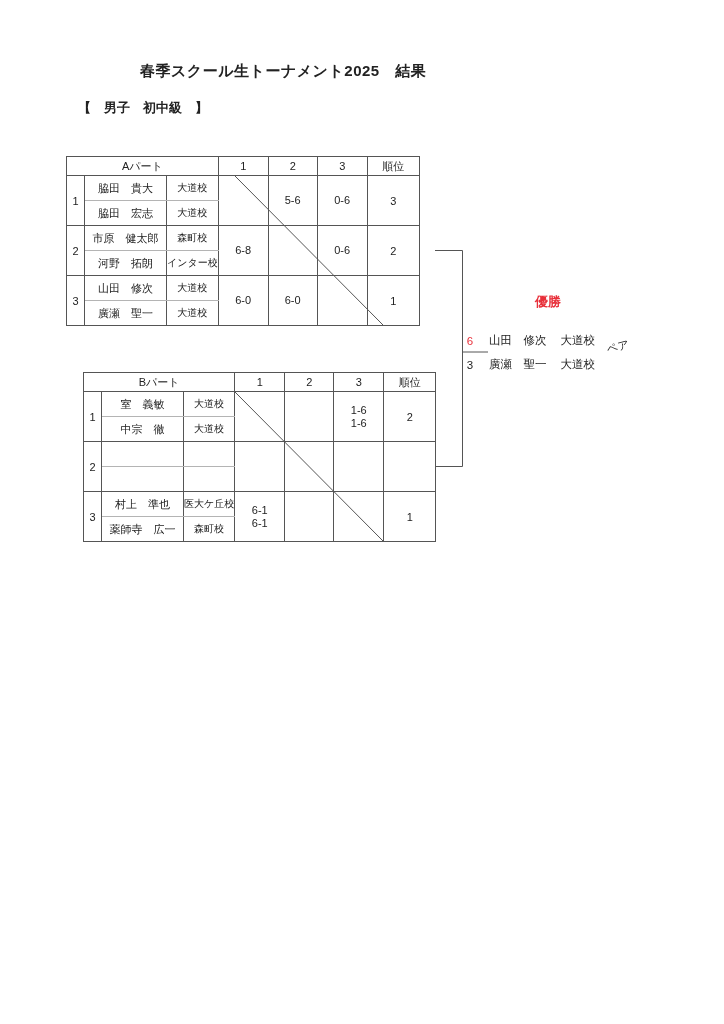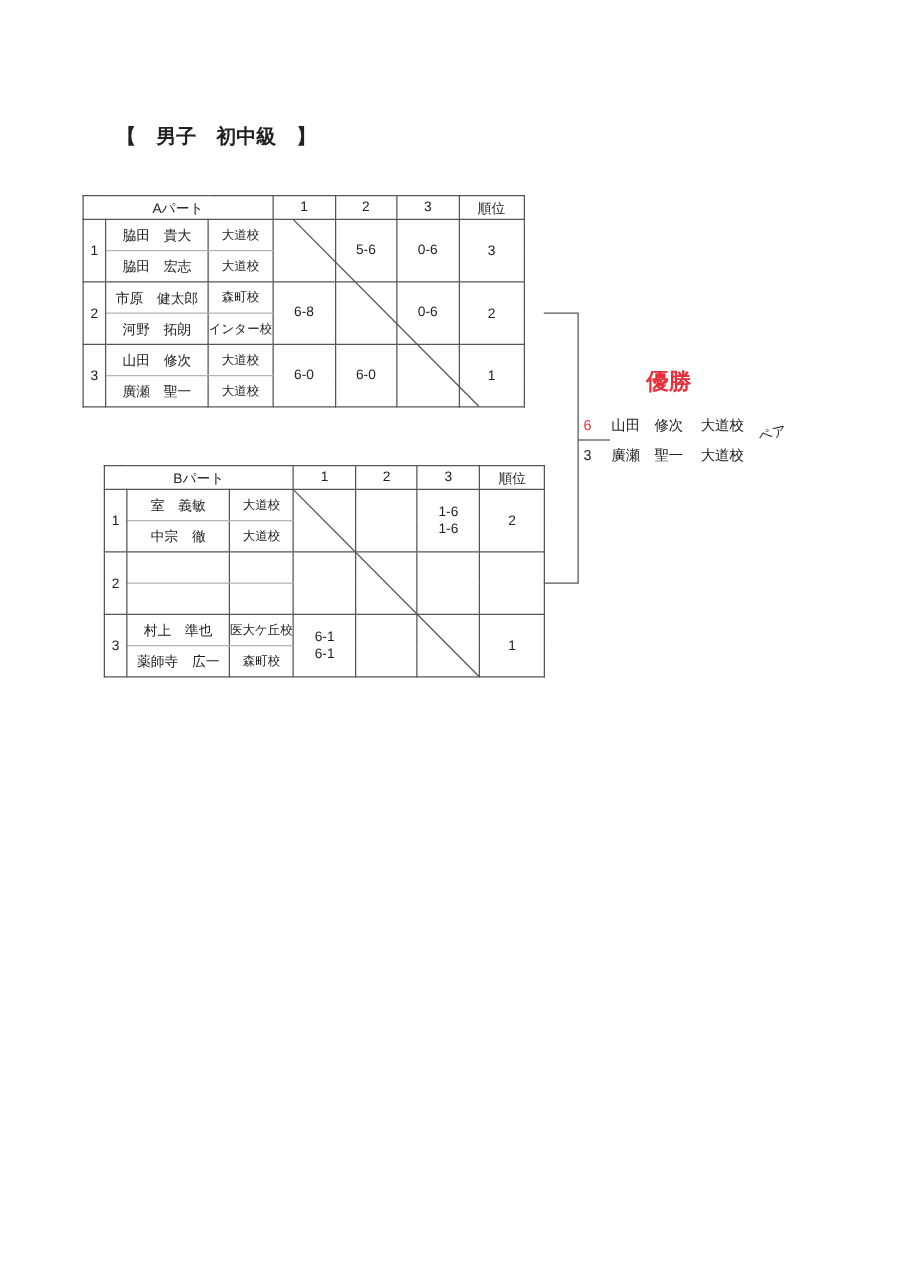--- a/index.html
+++ b/index.html
@@ -7,52 +7,53 @@
     --grid:#555555;
     --sep:#b4b4b4;
     --text:#222222;
     --bg:#ffffff;
   }
   html,body{margin:0;padding:0;background:var(--bg);}
   body{font-family:"Liberation Sans","DejaVu Sans",sans-serif;color:var(--text);}
   .page{position:relative;width:724px;height:1024px;background:var(--bg);overflow:hidden;}
 
   .doc-title{position:absolute;left:140px;top:62px;font-size:15px;font-weight:bold;letter-spacing:.5px;white-space:nowrap;}
-  .doc-category{position:absolute;left:93px;top:99px;font-size:16px;font-weight:bold;white-space:nowrap;}
+  .doc-category{position:absolute;left:78px;top:99px;font-size:13px;font-weight:bold;white-space:nowrap;}
 
   table.doc-table{position:absolute;border-collapse:collapse;table-layout:fixed;background:var(--bg);}
   .doc-table th,.doc-table td{
     border:1px solid var(--grid);
     padding:0;margin:0;
     text-align:center;vertical-align:middle;
     font-weight:normal;font-size:11px;color:var(--text);
     overflow:hidden;white-space:nowrap;
   }
   .doc-table .psep-b{border-bottom-color:var(--sep);}
   .doc-table .psep-t{border-top-color:var(--sep);}
   .doc-table td.res{font-size:11px;white-space:pre-line;line-height:1.18;}
   .doc-table td.school{font-size:10px;}
   .doc-table td.rank{font-size:11px;}
   .red{color:var(--red);}
 
   .overlay{position:absolute;left:0;top:0;pointer-events:none;}
   .overlay line,.overlay polyline{stroke:var(--grid);stroke-width:1;fill:none;}
 
-  .winner-label{position:absolute;left:517px;top:293px;font-size:18px;font-weight:bold;color:var(--red);white-space:nowrap;}
+  .winner-label{position:absolute;left:535px;top:293px;font-size:13px;font-weight:bold;color:var(--red);white-space:nowrap;}
   .win-row{position:absolute;left:462px;display:flex;align-items:center;font-size:11.5px;white-space:nowrap;}
   .win-row .win-score{display:inline-block;width:16px;text-align:center;}
   .win-row .win-name{margin-left:11px;}
   .win-row .win-school{margin-left:14px;}
   .pair-note{position:absolute;left:607px;top:342px;font-size:11px;transform:rotate(-14deg);transform-origin:left center;white-space:nowrap;}
 </style>
 </head>
 <body>
 
 <div class="page">
 
+  <div class="doc-title">春季スクール生トーナメント2025　結果</div>
   <div class="doc-category">【　男子　初中級　】</div>
 
   <table class="doc-table" style="left:66px;top:156px;">
     <colgroup>
       <col style="width:18px">
         <col style="width:82px">
         <col style="width:51px">
       <col style="width:50px">
         <col style="width:49px">
         <col style="width:50px">

